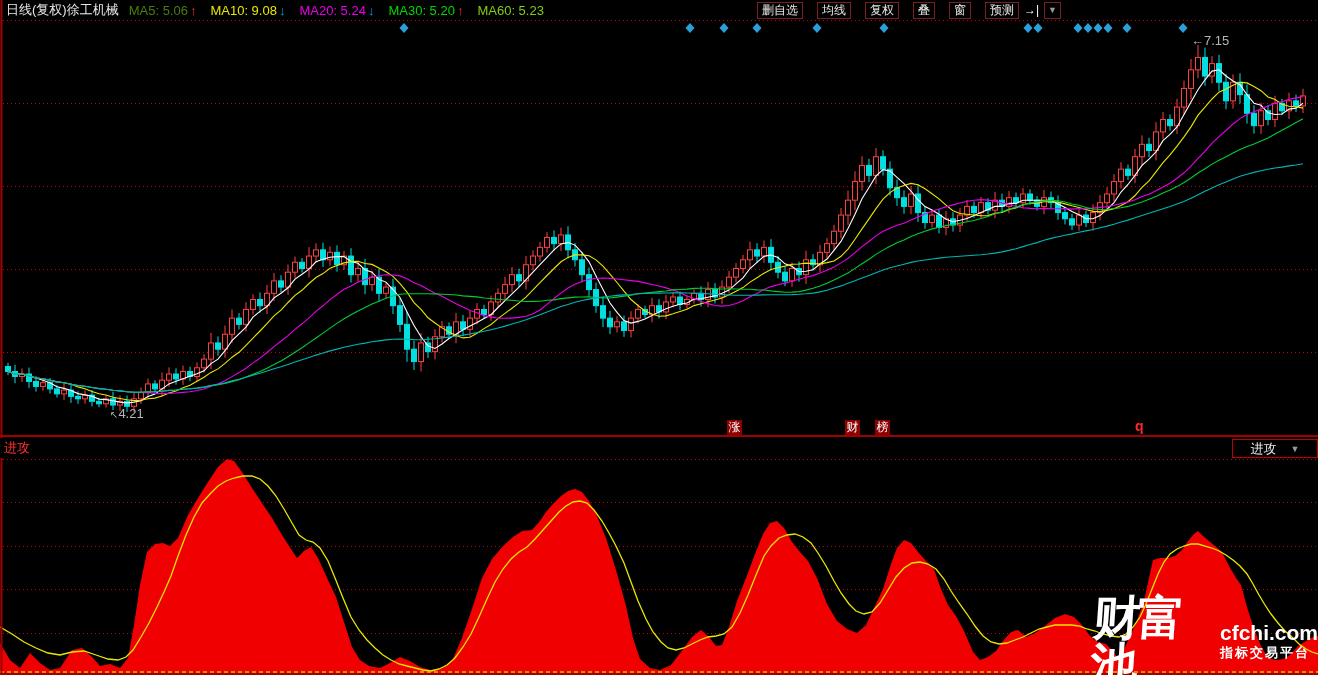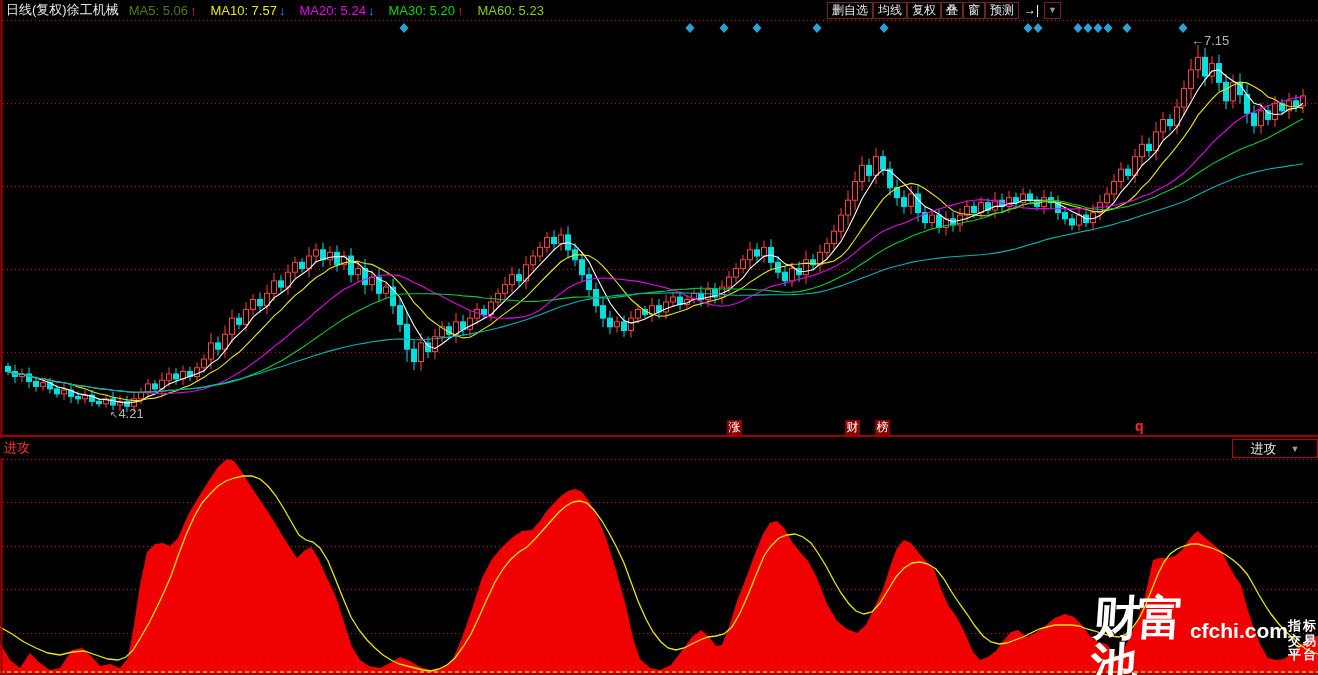--- a/index.html
+++ b/index.html
@@ -28,21 +28,21 @@
             display:flex;align-items:center;justify-content:center;gap:14px;cursor:pointer;}
   .selector .sel-label{color:#e8e8e8;font-size:13px;}
   .selector .sel-dd{color:#9a9a9a;font-size:9px;}
   .pricelabel{font-size:13px;color:#b4b4b4;letter-spacing:0;}
   .emark{top:420px;width:15px;height:15px;background:#8c0000;color:#fff;font-size:12px;
          line-height:15px;text-align:center;cursor:pointer;}
   .qmark{top:418px;color:#ff2828;font-size:14px;font-weight:bold;cursor:pointer;}
   .watermark{left:1092px;top:594px;display:flex;align-items:center;color:#fff;}
   .wm-brand{font-size:47px;font-weight:900;letter-spacing:-3px;line-height:1;
             transform:skewX(-4deg);}
-  .wm-col{margin-left:8px;display:flex;line-height:1.15;}
+  .wm-col{margin-left:8px;display:flex;flex-direction:column;line-height:1.15;}
   .wm-domain{font-size:21px;font-weight:900;}
   .wm-tagline{font-size:13px;font-weight:700;letter-spacing:2px;}
 </style>
 </head>
 <body>
 
 <div id="app">
 
   <svg id="chart-svg" width="1318" height="675">
       <line x1="3" y1="20.5" x2="1318" y2="20.5" stroke="#c80000" stroke-width="1" stroke-dasharray="1,3"></line>
@@ -452,27 +452,27 @@
       <line x1="0" y1="436" x2="1318" y2="436" stroke="#a00000" stroke-width="2"></line>
       <line x1="0" y1="674" x2="1318" y2="674" stroke="#a00000" stroke-width="2"></line>
       <line x1="1.5" y1="0" x2="1.5" y2="675" stroke="#a00000" stroke-width="2"></line>
     </svg>
 
   <div class="overlay titlebar">
     <span class="lead">日线(复权)</span>
     <span class="stock">徐工机械</span>
     <span id="ma-values" style="display:flex;">
         <span class="ma-item"><span style="color: #4d7c0f;">MA5: 5.06</span><span class="arr" style="color: rgb(255, 50, 50);">↑</span></span>
-        <span class="ma-item"><span style="color: rgb(232, 232, 0);">MA10: 7.57</span><span class="arr" style="color: rgb(0, 160, 255);">↓</span></span>
+        <span class="ma-item"><span style="color: rgb(232, 232, 0);">MA10: 9.08</span><span class="arr" style="color: rgb(0, 160, 255);">↓</span></span>
         <span class="ma-item"><span style="color: rgb(232, 0, 232);">MA20: 5.24</span><span class="arr" style="color: rgb(0, 160, 255);">↓</span></span>
         <span class="ma-item"><span style="color: rgb(0, 216, 0);">MA30: 5.20</span><span class="arr" style="color: rgb(255, 50, 50);">↑</span></span>
         <span class="ma-item"><span style="color: #84cc16;">MA60: 5.23</span></span>
       </span>
     <span class="tb-right">
-      <span id="toolbar-buttons" style="display:flex;gap:0;">
+      <span id="toolbar-buttons" style="display:flex;gap:14px;">
           <span class="tbtn">删自选</span>
           <span class="tbtn">均线</span>
           <span class="tbtn">复权</span>
           <span class="tbtn">叠</span>
           <span class="tbtn">窗</span>
           <span class="tbtn">预测</span>
         </span>
       <span class="navicon">→|</span>
       <span class="ddbox">▼</span>
     </span>

